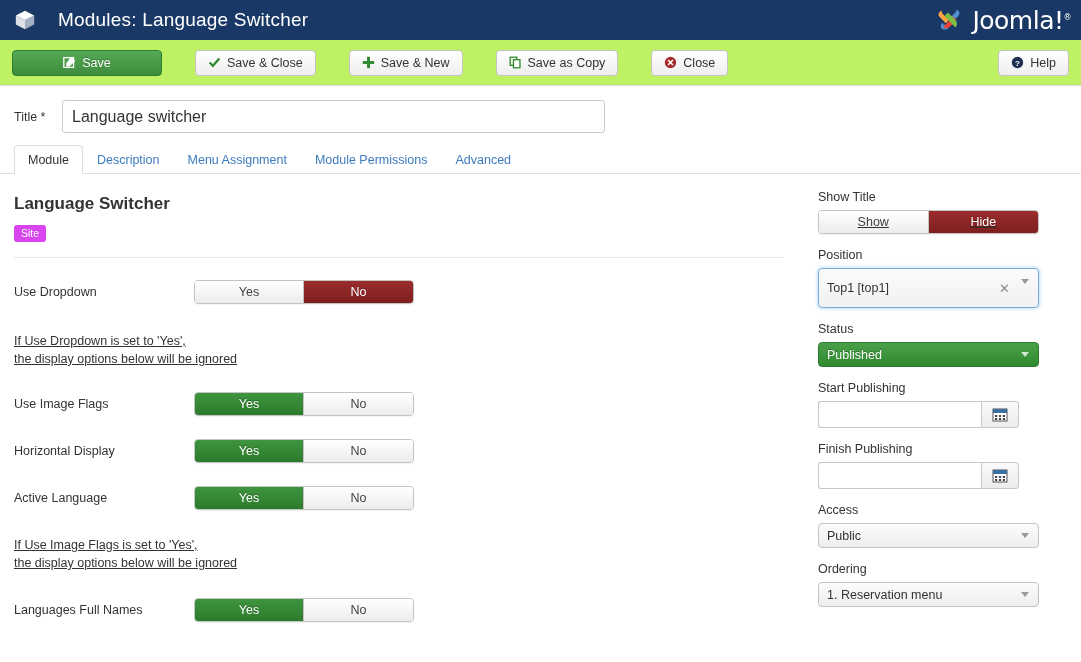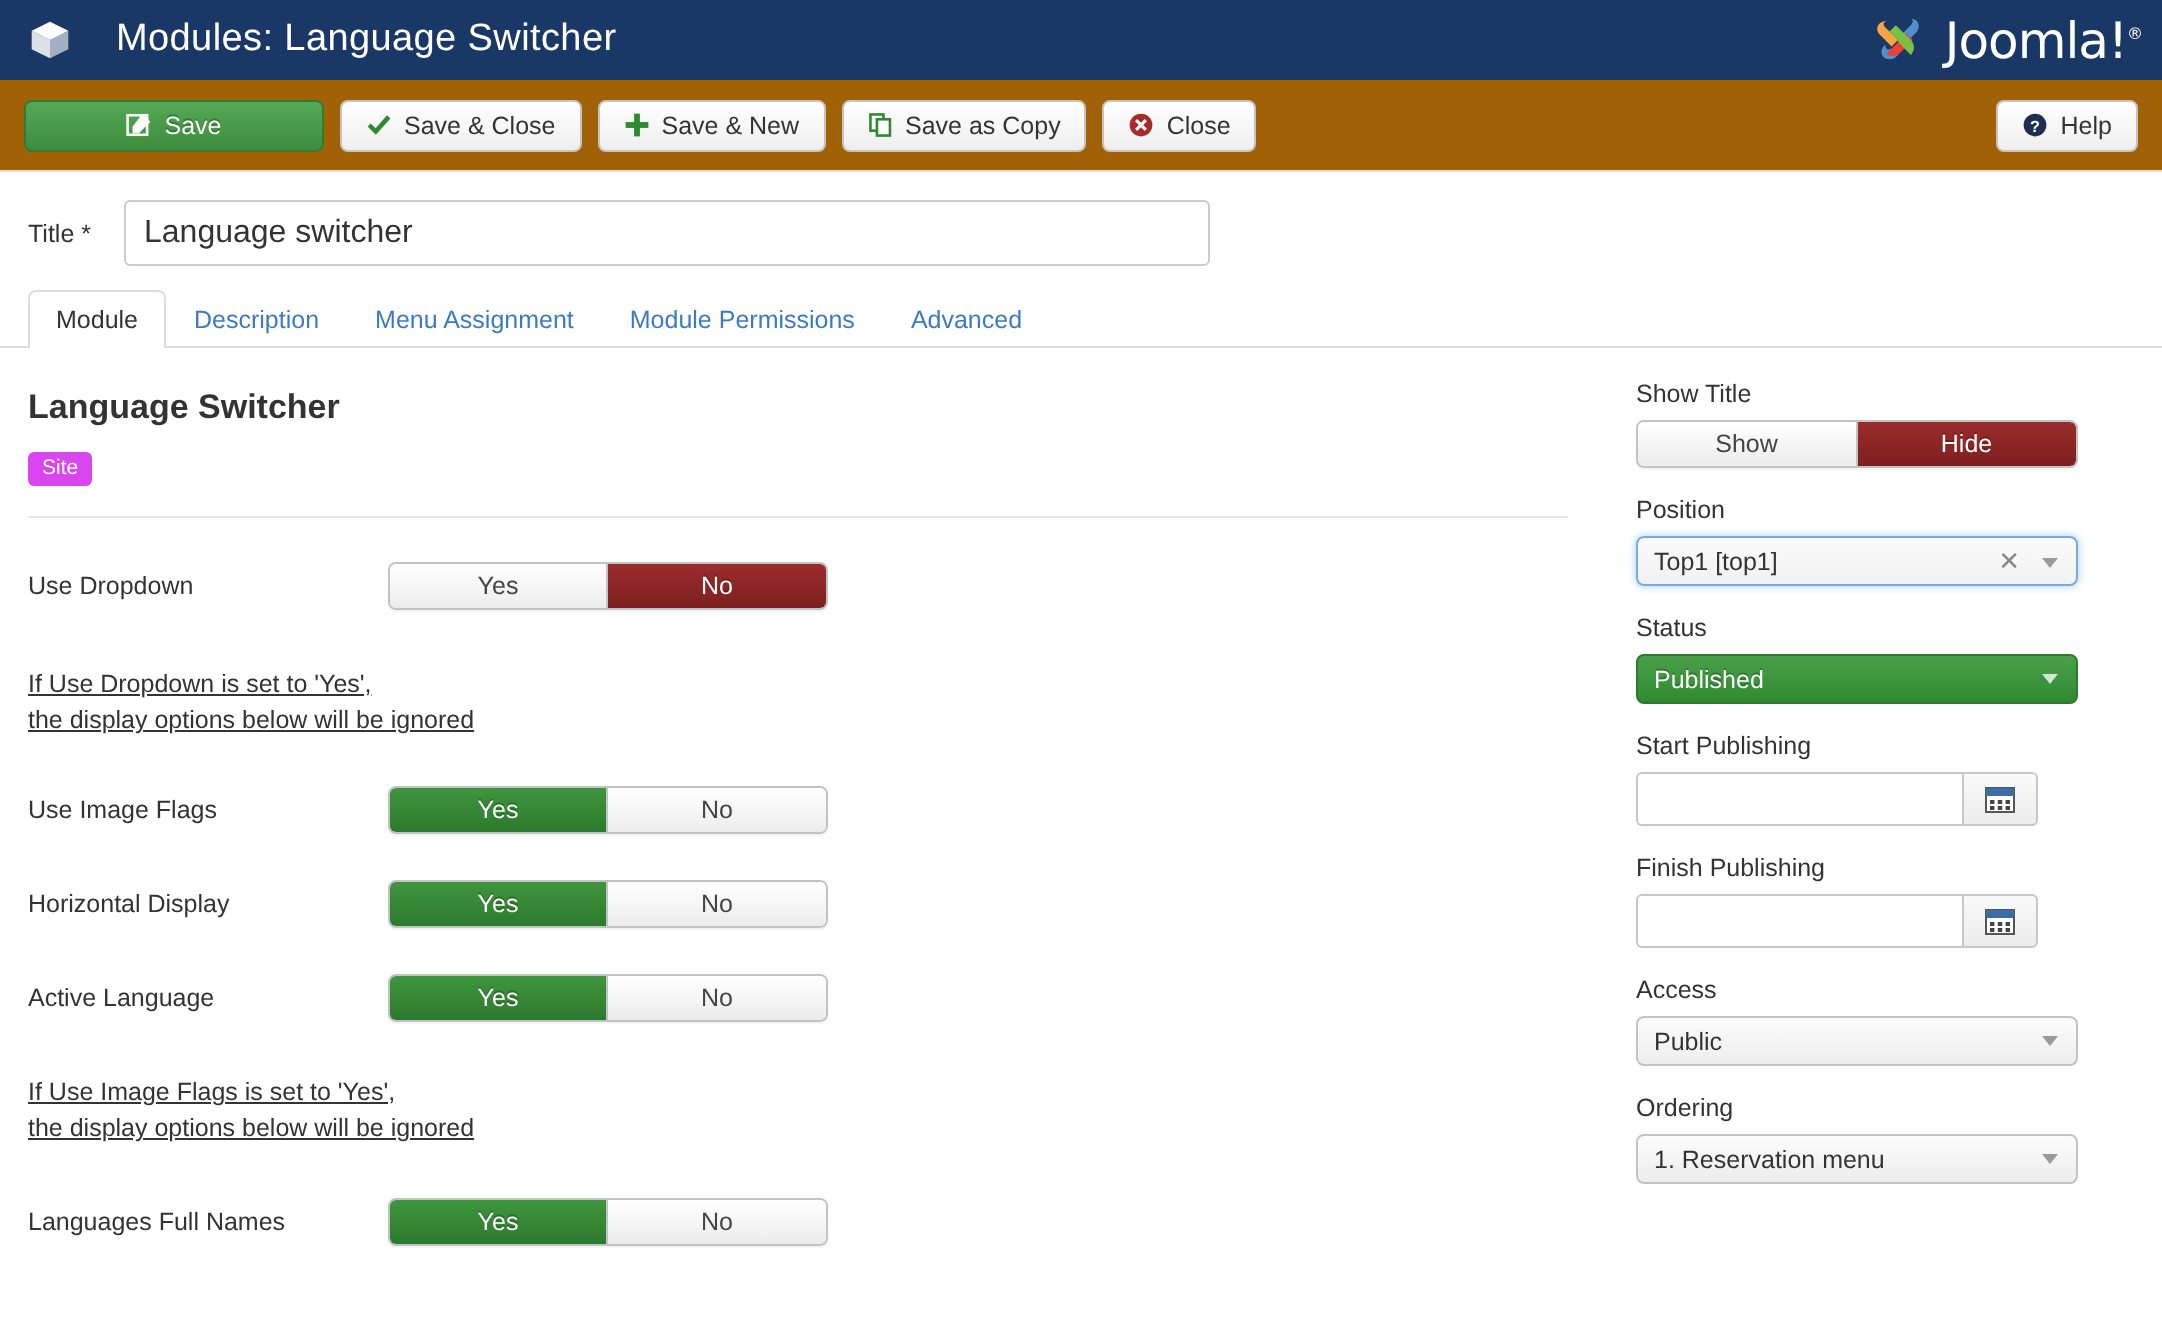--- a/index.html
+++ b/index.html
@@ -41,26 +41,27 @@
     font-size: 25px;
     letter-spacing: -.5px;
     margin-left: 6px;
     font-family: "DejaVu Sans", sans-serif;
   }
   .joomla-tm { font-size: 8px; vertical-align: super; }
 
   
   .toolbar {
     height: 46px;
-    background: #a16207;
+    background: #bef264;
     border-bottom: 1px solid #dcdcdc;
     display: flex;
     align-items: center;
     padding: 0 12px;
     position: relative;
+    gap: 25px;
   }
   .btn {
     height: 26px;
     display: inline-flex;
     align-items: center;
     justify-content: center;
     gap: 6px;
     padding: 0 12px;
     font-size: 12.5px;
     border: 1px solid #c4c4c4;
@@ -231,21 +232,21 @@
   }
 
   
   .side-label {
     font-size: 12.5px;
     color: #333333;
     margin-bottom: 6px;
   }
   .side-block { margin-bottom: 14px; }
 
-  .toggle-side { width: 221px; }
+  .toggle-side { width: 221px; text-decoration: underline; }
   .toggle-side .toggle-opt { width: 50%; }
 
   .select-box {
     width: 221px;
     height: 25px;
     border: 1px solid #c3c3c3;
     border-radius: 4px;
     background: linear-gradient(#fcfcfc, #ededed);
     display: flex;
     align-items: center;
@@ -266,21 +267,21 @@
   .select-green {
     background: linear-gradient(#4aa04a, #2f8a2f);
     border-color: #2d7a2d;
     color: #ffffff;
     text-shadow: 0 -1px 0 rgba(0,0,0,.25);
   }
   .select-green .caret { border-top-color: #cfe8cf; }
 
   .position-box {
     width: 221px;
-    height: 25px;
+    height: 40px;
     border: 1px solid #7aaadd;
     border-radius: 4px;
     background: linear-gradient(#fbfbfb, #f1f1f1);
     box-shadow: 0 0 4px rgba(82,168,236,.55);
     display: flex;
     align-items: center;
     padding: 0 8px;
     font-size: 12.5px;
     color: #333333;
     position: relative;

